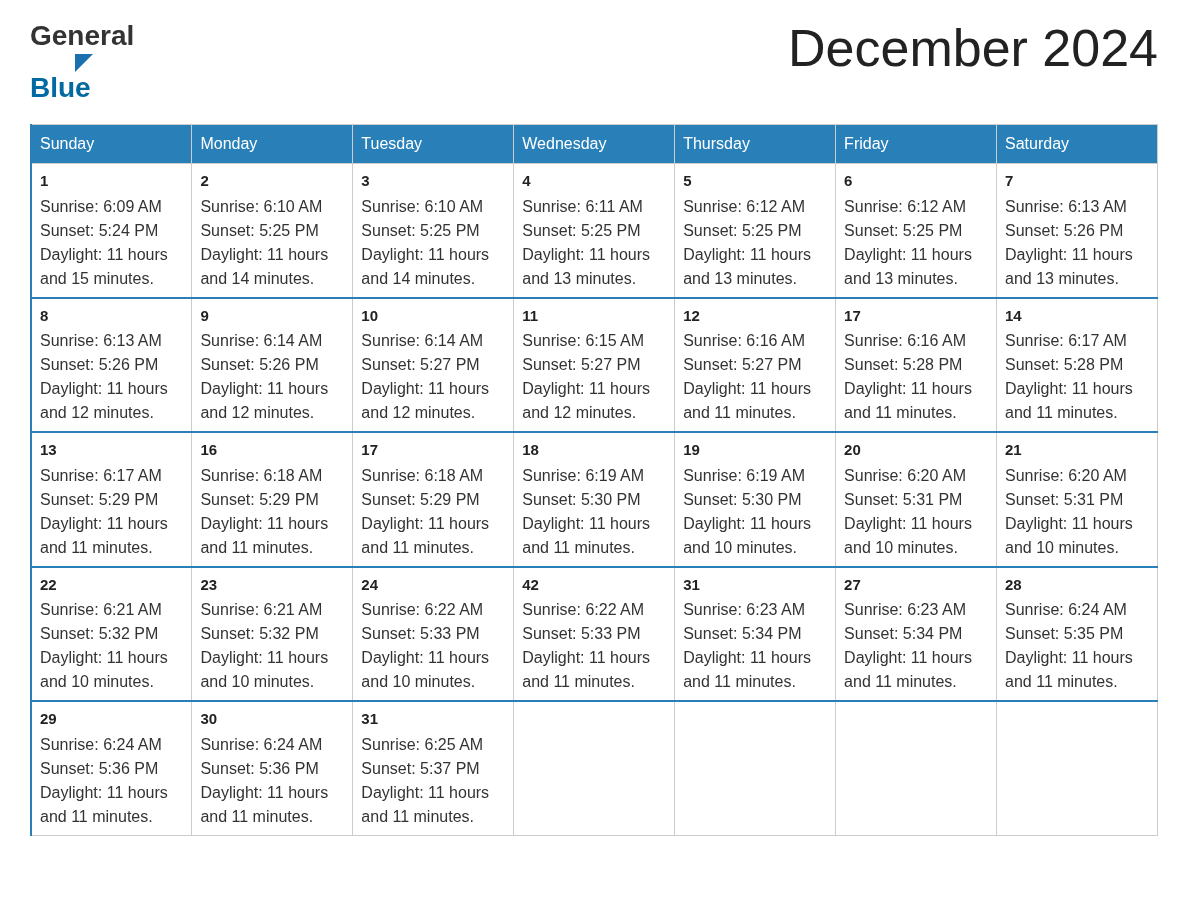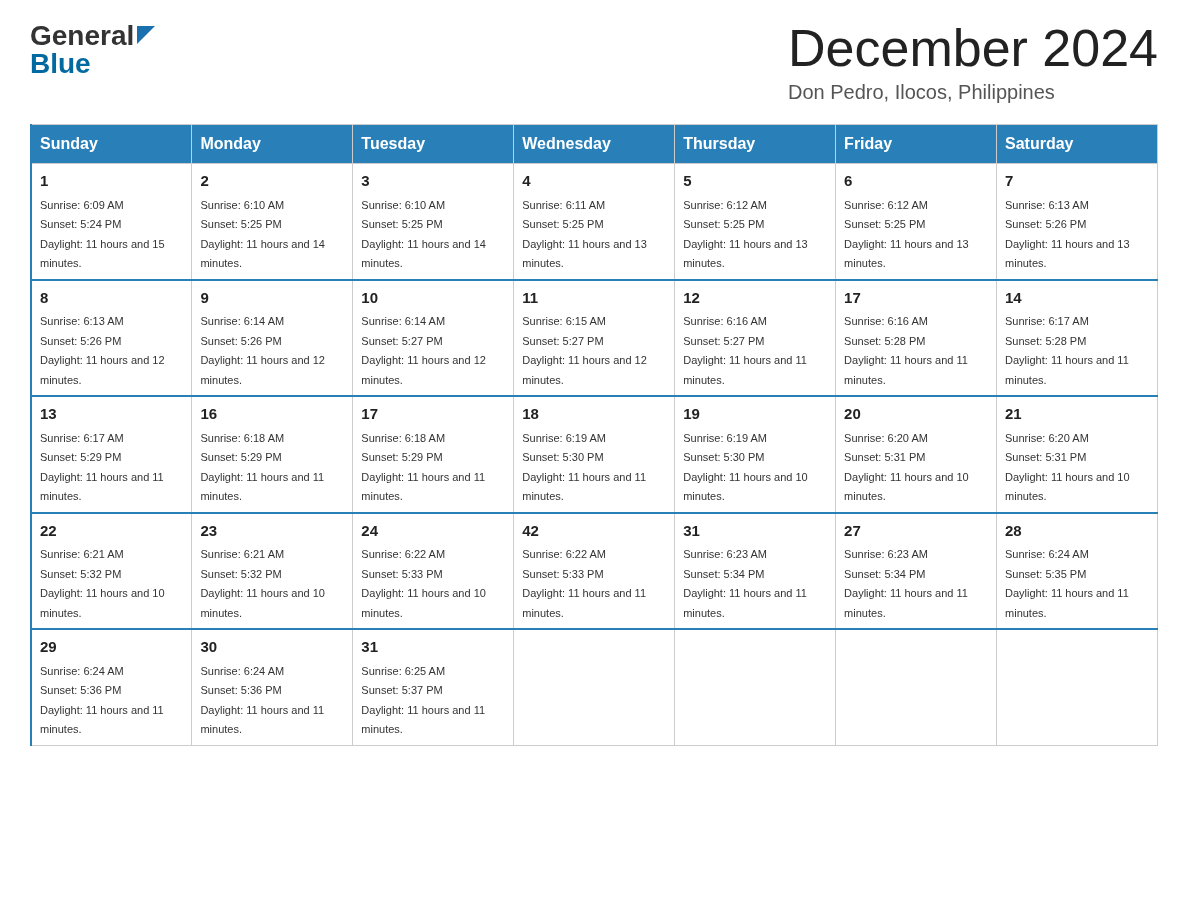--- a/index.html
+++ b/index.html
@@ -17,23 +17,24 @@
       margin-bottom: 20px;
     }
     .logo-container {
       display: flex;
       flex-direction: column;
       align-items: flex-start;
     }
     .logo-line1 {
       display: flex;
       align-items: center;
+      flex-direction: column;
     }
     .title-block {
-      text-align: left;
+      text-align: right;
     }
     .month-title {
       font-size: 52px;
       font-weight: 300;
       color: #222;
       line-height: 1.1;
     }
     .location-title {
       font-size: 20px;
       color: #555;
@@ -41,21 +42,21 @@
     }
     .calendar {
       width: 100%;
       border-collapse: collapse;
       margin-top: 10px;
     }
     .calendar th {
       background-color: #2980b9;
       color: #ffffff;
       font-size: 16px;
-      font-weight: bold;
+      font-weight: normal;
       padding: 10px 8px;
       text-align: left;
       border: 1px solid #ccc;
     }
     .calendar td {
       border: 1px solid #ccc;
       vertical-align: top;
       padding: 6px 8px;
       width: calc(100% / 7);
       min-height: 90px;
@@ -64,21 +65,21 @@
       line-height: 1.5;
     }
     .day-number {
       font-size: 15px;
       font-weight: bold;
       color: #222;
       display: block;
       margin-bottom: 2px;
     }
     .day-info {
-      font-size: 11px;
+      font-size: 16px;
       color: #333;
       line-height: 1.5;
     }
     .empty-cell {
       background: #fff;
     }
     .calendar tr td:first-child {
       border-left: 2px solid #2980b9;
     }
     .calendar tr:not(:first-child) td {
@@ -98,21 +99,20 @@
       <span style="display:inline-block;margin-left:3px;margin-top:2px;">
         <svg width="18" height="18" viewBox="0 0 18 18">
             <polygon points="0,0 18,0 0,18" fill="#1a6faf"></polygon>
           </svg>
       </span>
     </div>
     <div style="font-size:28px;font-weight:bold;color:#0369a1;margin-top:-4px;">Blue</div>
   </div>
   <div class="title-block">
     <div class="month-title">December 2024</div>
-    <div class="location-title">Don Pedro, Ilocos, Philippines</div>
   </div>
 </div>
 
 <table class="calendar">
   <thead>
     <tr>
     <th>Sunday</th>
         <th>Monday</th>
         <th>Tuesday</th>
         <th>Wednesday</th>

